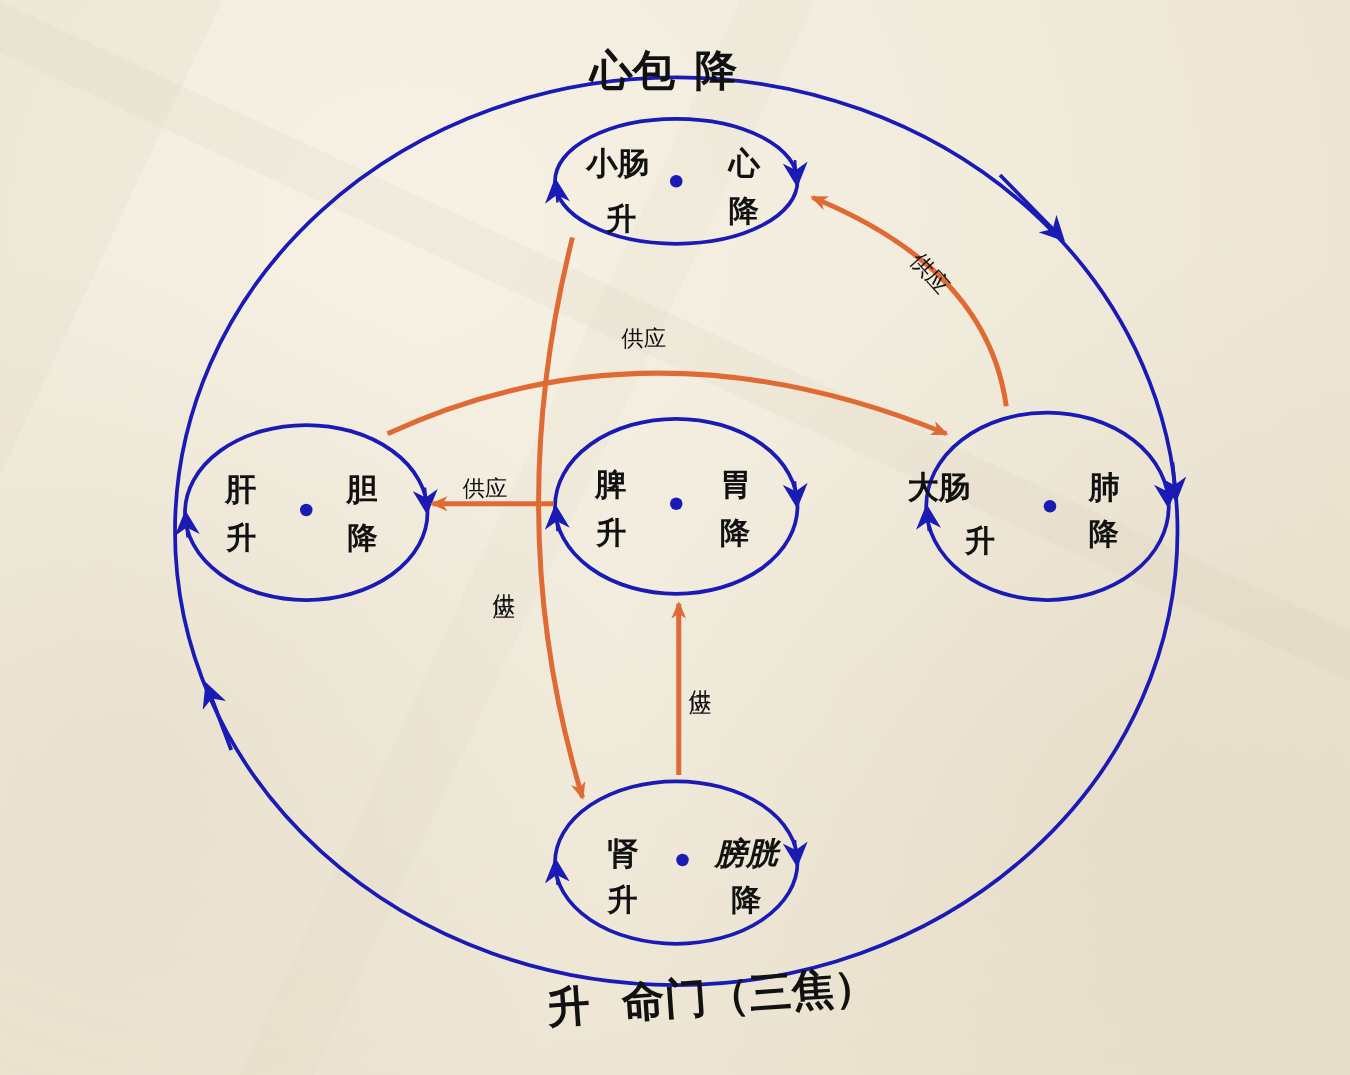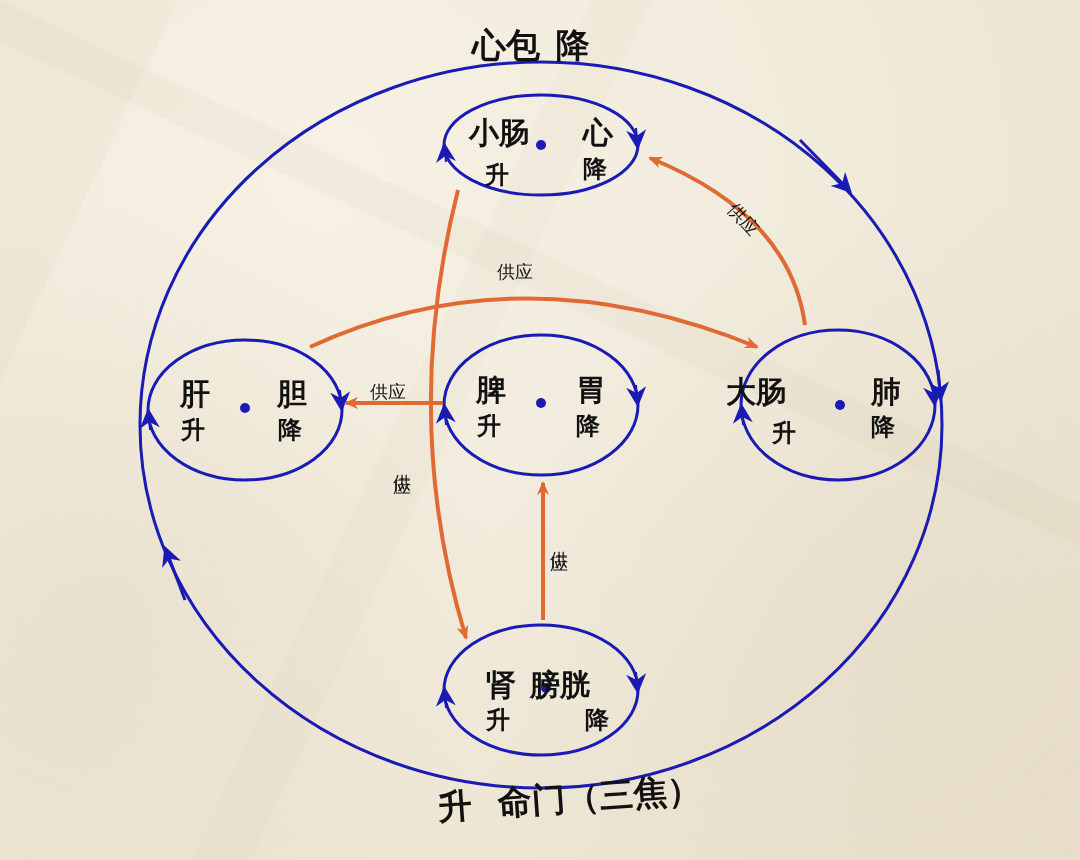--- a/index.html
+++ b/index.html
@@ -14,21 +14,21 @@
       linear-gradient(115deg, rgba(200,188,160,0.10) 0 12%, transparent 12% 40%, rgba(200,188,160,0.08) 40% 44%, transparent 44%),
       linear-gradient(25deg, transparent 0 60%, rgba(190,176,148,0.09) 60% 63%, transparent 63%),
       radial-gradient(circle at 85% 75%, rgba(210,198,172,0.25), transparent 40%),
       radial-gradient(circle at 10% 70%, rgba(210,198,172,0.25), transparent 35%);
   }
   svg { position:absolute; left:0; top:0; }
   .label {
     position:absolute; color:#111; font-weight:bold; white-space:nowrap;
     line-height:1;
   }
-  .organ { font-size:30px; }
+  .organ { font-size:25px; }
   .dir { font-size:24px; font-family:"DejaVu Serif", "Liberation Serif", serif; }
   .supply { font-size:18px; font-weight:normal; }
   .supply-v { writing-mode: vertical-rl; letter-spacing:2px; }
   .big { font-size:34px; }
 </style>
 </head>
 <body>
 
 <div class="texture"></div>
 
@@ -78,21 +78,21 @@
     <circle cx="546" cy="688" r="5" fill="#1a1ab4"></circle>
   </g>
 
   <path d="M310,347 Q520,250 757,347" stroke="#e06a34" stroke-width="4" fill="none" marker-end="url(#ah-orange)"></path>
   <path d="M805,325 Q790,215 650,158" stroke="#e06a34" stroke-width="4" fill="none" marker-end="url(#ah-orange)"></path>
   <path d="M443,403 L346,403" stroke="#e06a34" stroke-width="4" fill="none" marker-end="url(#ah-orange)"></path>
   <path d="M458,190 Q400,420 466,638" stroke="#e06a34" stroke-width="4" fill="none" marker-end="url(#ah-orange)"></path>
   <path d="M543,620 L543,483" stroke="#e06a34" stroke-width="4" fill="none" marker-end="url(#ah-orange)"></path>
 </svg>
 
-<div class="label big" style="left:472px;top:28px;">
+<div class="label big" style="left:472px;top:40px;">
   <span>心包</span>
   <span style="font-family:'DejaVu Serif','Liberation Serif',serif;margin-left:4px;">降</span>
 </div>
 <div class="label big" style="left:438px;top:790px;transform:rotate(-4deg);transform-origin:left center;">
   <span style="font-family:'DejaVu Serif','Liberation Serif',serif;margin-right:14px;">升</span>
   <span>命门（三焦）</span>
 </div>
 
 <div class="label organ" style="left:469px;top:118px;">小肠</div>
 <div class="label dir" style="left:485px;top:163px;">升</div>
@@ -109,20 +109,20 @@
 <div class="label organ" style="left:576px;top:375px;">胃</div>
 <div class="label dir" style="left:576px;top:414px;">降</div>
 
 <div class="label organ" style="left:726px;top:377px;">大肠</div>
 <div class="label dir" style="left:772px;top:421px;">升</div>
 <div class="label organ" style="left:871px;top:377px;">肺</div>
 <div class="label dir" style="left:871px;top:415px;">降</div>
 
 <div class="label organ" style="left:486px;top:670px;">肾</div>
 <div class="label dir" style="left:486px;top:708px;">升</div>
-<div class="label organ" style="left:530px;top:670px;">膀胱</div>
+<div class="label organ" style="left:572px;top:670px;font-style:italic;">膀胱</div>
 <div class="label dir" style="left:585px;top:708px;">降</div>
 
 <div class="label supply" style="left:497px;top:263px;">供应</div>
 <div class="label supply" style="left:738px;top:200px;transform:rotate(48deg);transform-origin:left top;">供应</div>
 <div class="label supply" style="left:370px;top:383px;">供应</div>
 <div class="label supply supply-v" style="left:393px;top:460px;">供应</div>
 <div class="label supply supply-v" style="left:550px;top:537px;">供应</div>
 
 </body></html>

